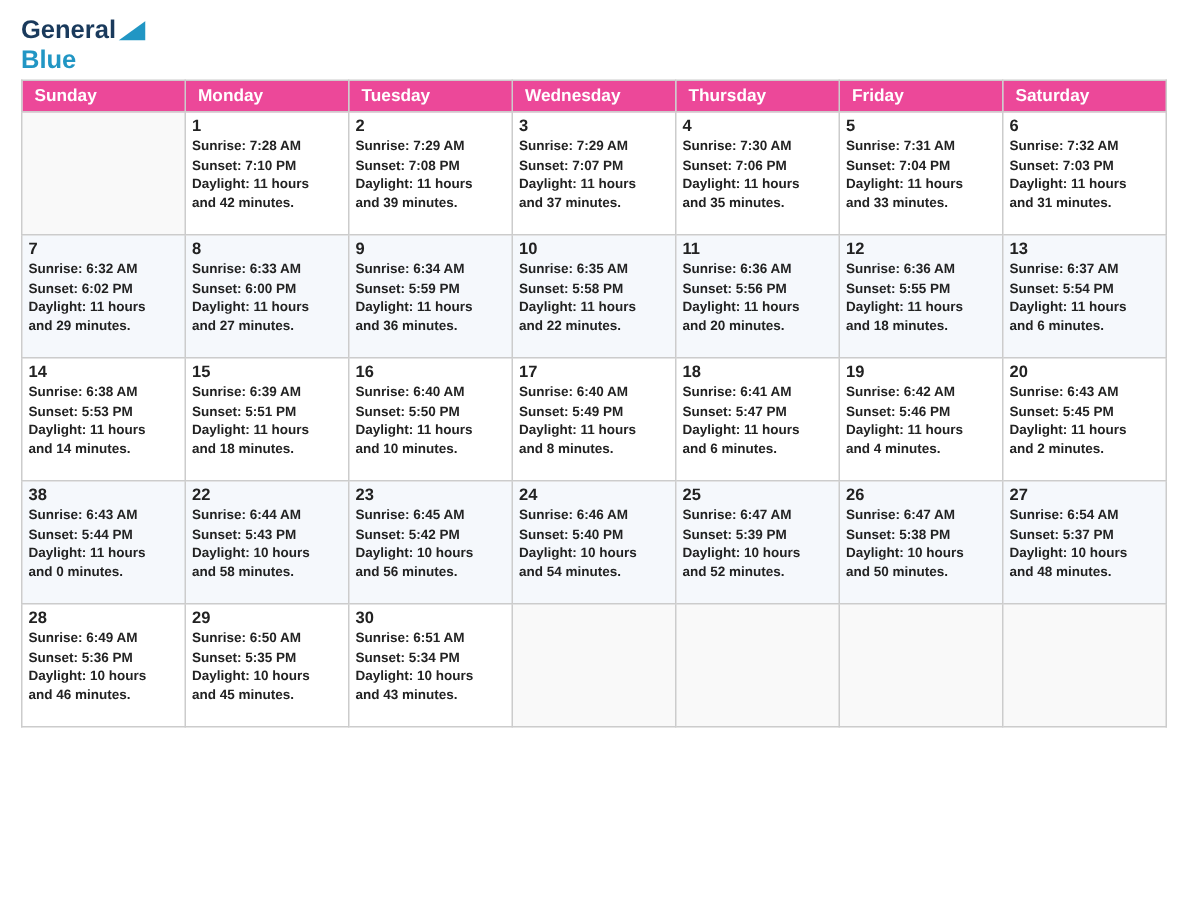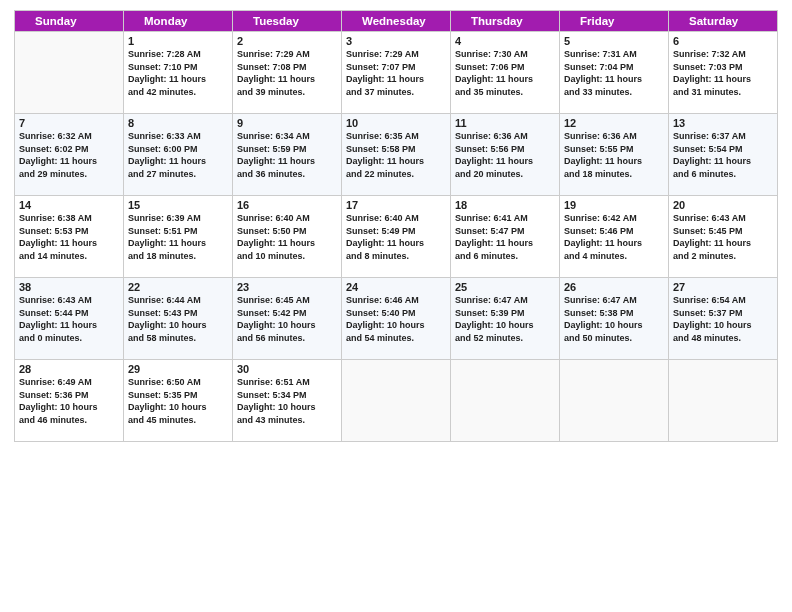--- a/index.html
+++ b/index.html
@@ -37,25 +37,25 @@
       font-size: 14px;
       color: #333;
       font-weight: normal;
     }
     table {
       width: 100%;
       border-collapse: collapse;
       table-layout: fixed;
     }
     thead tr th {
-      background-color: #a21caf;
+      background-color: #ec4899;
       color: #fff;
       font-size: 11.5px;
       font-weight: bold;
-      padding: 4px 20px;
+      padding: 4px 8px;
       text-align: left;
       border: 1px solid #ccc;
     }
     tbody tr td {
       vertical-align: top;
       border: 1px solid #ccc;
       padding: 3px 4px;
       font-size: 9.5px;
       color: #222;
       background: #fff;
@@ -78,20 +78,38 @@
       font-weight: bold;
     }
     .empty-cell {
       background: #f9f9f9 !important;
     }
   </style>
 </head>
 <body>
 
 <div class="page">
+  <div class="header">
+    <div class="logo-area">
+      <div>
+        <div style="display:flex;align-items:center;">
+          <div style="font-size:17px;font-weight:bold;color:#1a3a5c;line-height:1.15;">
+            <span style="color:#1a3a5c;">General</span><svg width="18" height="13" viewBox="0 0 18 13" style="vertical-align:middle;margin-left:2px;">
+                <polygon points="0,13 18,0 18,13" fill="#2196c4"></polygon>
+              </svg><br>
+            <span style="color:#2196c4;font-size:17px;">Blue</span>
+          </div>
+        </div>
+      </div>
+    </div>
+    <div class="title-area">
+      <div class="month-title"></div>
+      <div class="subtitle"></div>
+    </div>
+  </div>
 
   <table>
     <thead>
       <tr id="header-row">
           <th>Sunday</th>
           <th>Monday</th>
           <th>Tuesday</th>
           <th>Wednesday</th>
           <th>Thursday</th>
           <th>Friday</th>

